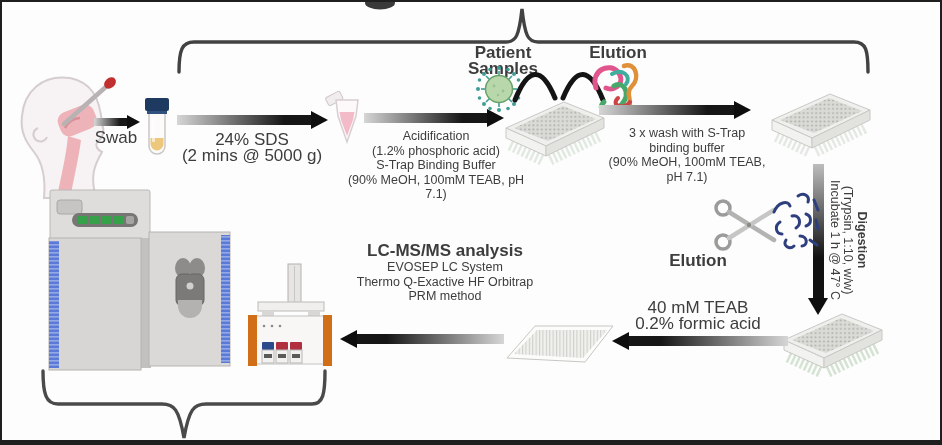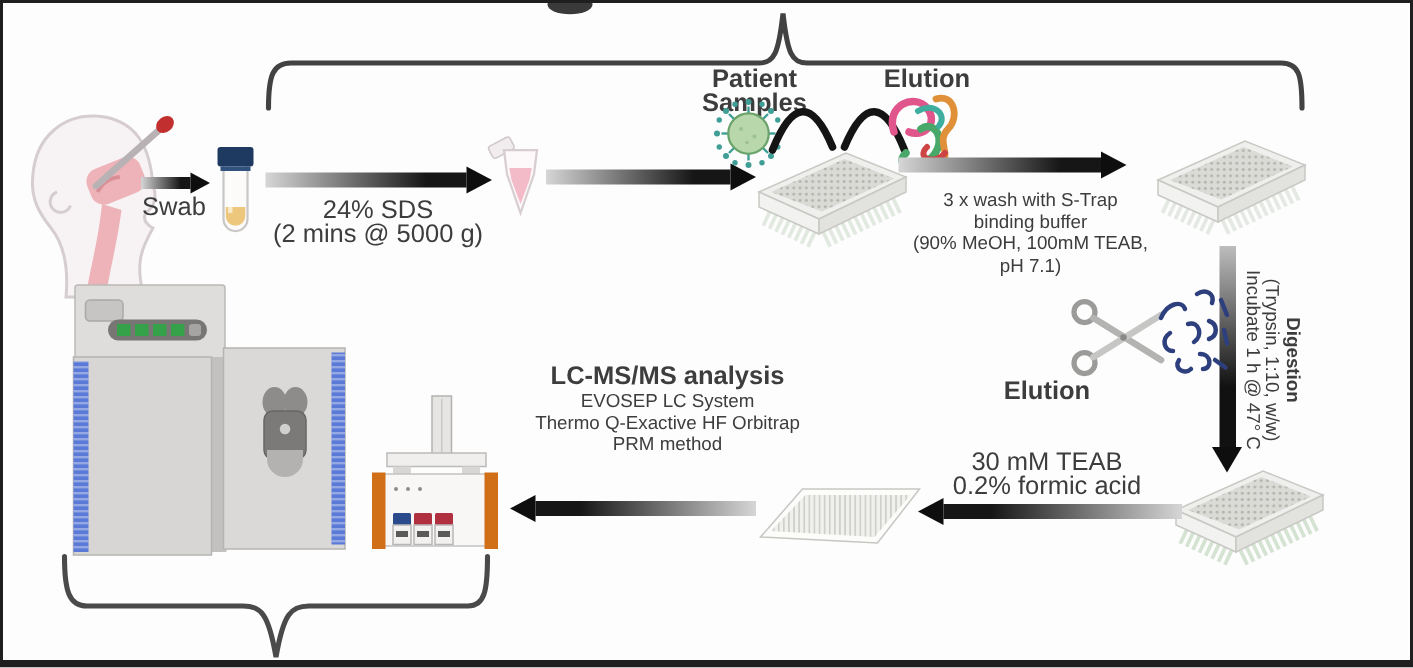--- a/index.html
+++ b/index.html
@@ -85,20 +85,27 @@
 
   <svg class="abs" style="left:324px;top:90px;" width="42" height="60" viewBox="0 0 42 60">
     <rect x="0" y="2" width="16" height="9" rx="2" fill="#f1ecee" stroke="#cfc7ca" transform="rotate(-28 8 6)"></rect>
     <path d="M10,8 L32,8 L30,24 L21,50 L12,24 Z" fill="#fdf9fa" stroke="#d8ced2" stroke-width="1.5"></path>
     <path d="M13.5,20 L28.5,20 L27,28 L21,44 L15,28 Z" fill="#f3bac7"></path>
   </svg>
 
   <div class="arrow r" style="left:362px;top:107px;width:140px;height:18px;">
     <div class="shaft"></div>
       <div class="head"></div>
+  </div>
+  <div class="txt sm" style="left:338px;top:127px;width:192px;">
+    <div>Acidification</div>
+    <div>(1.2% phosphoric acid)</div>
+    <div>S-Trap Binding Buffer</div>
+    <div>(90% MeOH, 100mM TEAB, pH</div>
+    <div>7.1)</div>
   </div>
 
   <div class="txt b" style="left:440px;top:43px;width:122px;">Patient Samples</div>
   <div class="txt b" style="left:572px;top:43px;width:88px;">Elution</div>
 
   <svg class="abs" style="left:472px;top:62px;" width="50" height="50" viewBox="0 0 50 50">
     <g stroke="#3f9e95" stroke-width="1.6">
       <line x1="25" y1="7" x2="25" y2="12"></line>
         <line x1="25" y1="38" x2="25" y2="43"></line>
       <line x1="7" y1="25" x2="12" y2="25"></line>
@@ -219,21 +226,21 @@
     <polygon points="4,30 44,48 44,58 4,40" fill="#f2f2f0" stroke="#c8c8c4"></polygon>
     <polygon points="44,48 102,20 102,30 44,58" fill="#e2e2de" stroke="#c8c8c4"></polygon>
   </svg>
 
   <div class="arrow l" style="left:610px;top:330px;width:176px;height:18px;">
     <div class="head"></div>
       <div class="shaft"></div>
   </div>
   <div class="txt b" style="left:646px;top:251px;width:100px;">Elution</div>
   <div class="txt" style="left:622px;top:298px;width:148px;">
-    <div>30 mM TEAB</div>
+    <div>40 mM TEAB</div>
     <div>0.2% formic acid</div>
   </div>
 
   <svg class="abs" style="left:503px;top:318px;" width="110" height="46" viewBox="0 0 110 46">
     <polygon points="2,38 30,6 108,6 80,42" fill="#fcfcfa" stroke="#c6c6c2"></polygon>
     <polygon points="9,34 32,10 102,10 78,38" fill="#f0f0ee"></polygon>
     <polygon points="9,34 32,10 102,10 78,38" fill="url(#vlines)"></polygon>
   </svg>
 
   <div class="arrow l" style="left:338px;top:328px;width:164px;height:18px;">

